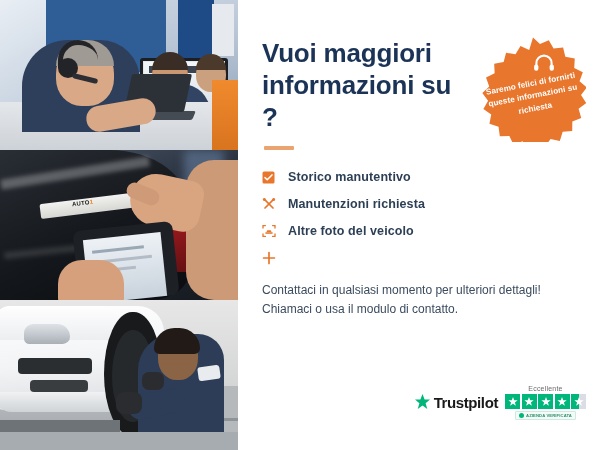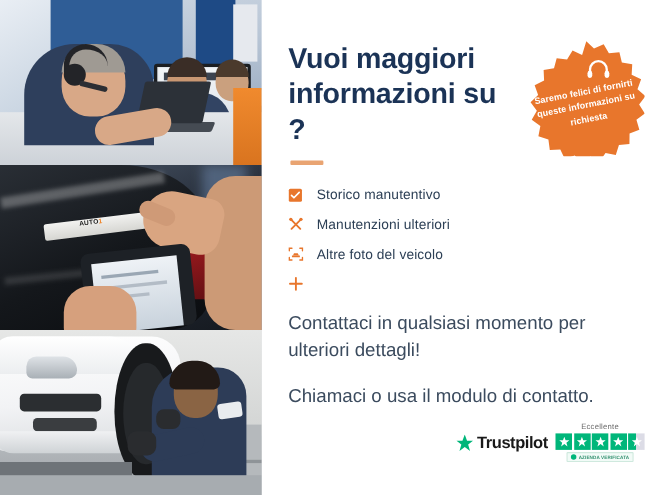--- a/index.html
+++ b/index.html
@@ -90,35 +90,35 @@
   
   .content { position: relative; flex: 1; height: 450px; background: #fff; padding: 38px 32px 0 24px; }
 
   .heading { font-size: 26px; line-height: 1.23; font-weight: bold; color: #1b3356; letter-spacing: -0.2px; max-width: 210px; }
 
   .divider { width: 30px; height: 4px; background: #e9a472; margin: 12px 0 0 2px; border-radius: 1px; }
 
   .features { margin-top: 14px; }
   .feature { display: flex; align-items: center; height: 27px; }
   .f-icon { width: 26px; flex: 0 0 26px; display: flex; align-items: center; justify-content: flex-start; color: #e8762c; }
-  .f-label { font-size: 12.5px; color: #2c3f55; letter-spacing: .1px; }
+  .f-label { font-size: 12.5px; color: #2c3f55; letter-spacing: .1px; font-weight: bold; }
 
   .phone { margin-top: 16px; font-size: 14.5px; font-weight: bold; color: #1b3356; letter-spacing: -0.1px; }
-  .sub { margin-top: 9px; font-size: 17px; color: #3b4b5e; line-height: 1.5; }
+  .sub { margin-top: 9px; font-size: 12px; color: #3b4b5e; line-height: 1.5; }
 
   
   .badge { position:absolute; top: 36px; right: 14px; width: 106px; height: 106px; }
   .badge svg { position:absolute; inset:0; }
   .badge .bhead { position:absolute; left:50%; top:17px; transform:translateX(-50%); color:#fff; }
   .badge .btext { position:absolute; left:0; top:42px; width:106px; text-align:center; color:#fff;
                   font-size:8.1px; font-weight:bold; line-height:1.52; transform: rotate(-11deg); letter-spacing:.1px; }
 
   
   .tp { position:absolute; right: 14px; bottom: 30px; display:flex; align-items:center; gap:7px; }
-  .tp-logo { display:flex; align-items:flex-end; gap:3px; }
+  .tp-logo { display:flex; align-items:flex-start; gap:3px; }
   .tp-name { font-size:15px; font-weight:bold; color:#191919; letter-spacing:-0.4px; }
   .tp-right { display:flex; flex-direction:column; align-items:center; gap:2px; }
   .tp-exc { font-size:7px; color:#6b6b6b; letter-spacing:.2px; }
   .stars { display:flex; gap:1.5px; }
   .star-box { width:15px; height:15px; background:#00b67a; display:flex; align-items:center; justify-content:center; }
   .star-box.half { background:linear-gradient(90deg,#00b67a 50%,#dcdce6 50%); }
   .verified { display:flex; align-items:center; gap:2px; background:#f2fbf7; border:.5px solid #cfe9de; padding:1px 3px; border-radius:1px; }
   .vdot { width:5px; height:5px; border-radius:50%; background:#00b67a; }
   .vtxt { font-size:4.2px; color:#2f8f6d; letter-spacing:.1px; font-weight:bold; }
 </style>
@@ -223,21 +223,21 @@
         <span class="f-icon">
           <svg width="14" height="14" viewBox="0 0 14 14">
               <g stroke="#e8762c" stroke-width="1.7" stroke-linecap="round">
                 <path d="M2.2 2.2L11 11"></path>
                 <path d="M11.8 2.2L3 11"></path>
               </g>
               <circle cx="2.4" cy="2.4" r="1.5" fill="#e8762c"></circle>
               <circle cx="11.6" cy="2.4" r="1.5" fill="#e8762c"></circle>
             </svg>
         </span>
-        <span class="f-label">Manutenzioni ulteriori</span>
+        <span class="f-label">Manutenzioni richiesta</span>
       </div>
 
 
       <div class="feature">
         <span class="f-icon">
           <svg width="14" height="14" viewBox="0 0 14 14">
               <g stroke="#e8762c" stroke-width="1.3" fill="none" stroke-linecap="round">
                 <path d="M1 4V1.6h2.4"></path>
                 <path d="M13 4V1.6h-2.4"></path>
                 <path d="M1 10v2.4h2.4"></path>
@@ -257,21 +257,21 @@
                 <path d="M7 1.6v10.8"></path>
                 <path d="M1.6 7h10.8"></path>
               </g>
             </svg>
         </span>
       </div>
 
     </div>
 
     <div class="sub">Contattaci in qualsiasi momento per ulteriori dettagli!</div>
-    <div class="sub" style="margin-top:15px">Chiamaci o usa il modulo di contatto.</div>
+    <div class="sub" style="margin-top:1px">Chiamaci o usa il modulo di contatto.</div>
 
     <div class="badge">
       <svg viewBox="0 0 100 100">
         <path fill="#e8762c" d="M50 1.5l6.6 6.1 8.3-3.6 4.5 7.8 9-1 2.1 8.8 8.9 1.6-0.5 9 8.1 3.9-3.1 8.5 6.8 5.9-5.4 7.2 4.9 7.6-7.2 5.4 2.5 8.7-8.4 3.2-0.1 9-9 0.8-2.7 8.6-8.8-1.8-5.1 7.4-7.9-4.3-7.1 5.5-6.3-6.4-8.5 3-3.9-8.1-9 0.3-1.2-8.9-8.6-2.8 1.7-8.9-7.4-5.2 4.4-7.8-5.4-7.2 6.5-6.2-3-8.5 8.1-4-0.4-9 8.9-1.5 2.3-8.7 8.9 1.2 4.7-7.7 8.2 3.8z"></path>
       </svg>
       <span class="bhead">
         <svg width="22" height="20" viewBox="0 0 22 20">
             <path d="M3.4 13V10.2a7.6 7.6 0 0115.2 0V13" fill="none" stroke="#fff" stroke-width="2.1" stroke-linecap="round"></path>
             <rect x="1.1" y="11.4" width="4.3" height="6.4" rx="2.1" fill="#fff"></rect>
             <rect x="16.6" y="11.4" width="4.3" height="6.4" rx="2.1" fill="#fff"></rect>

